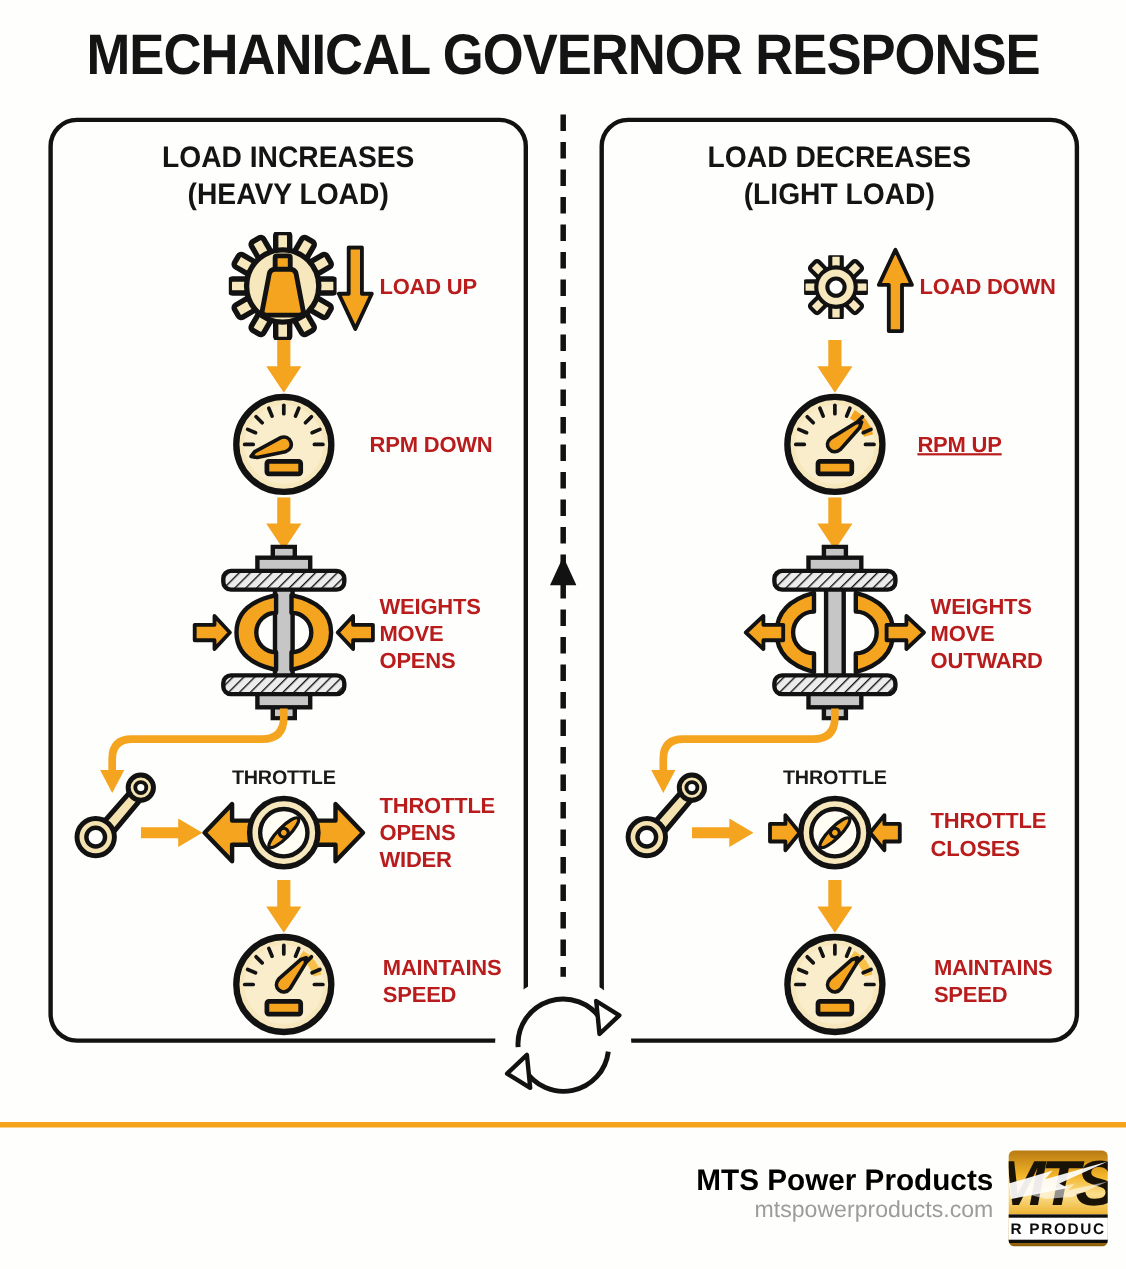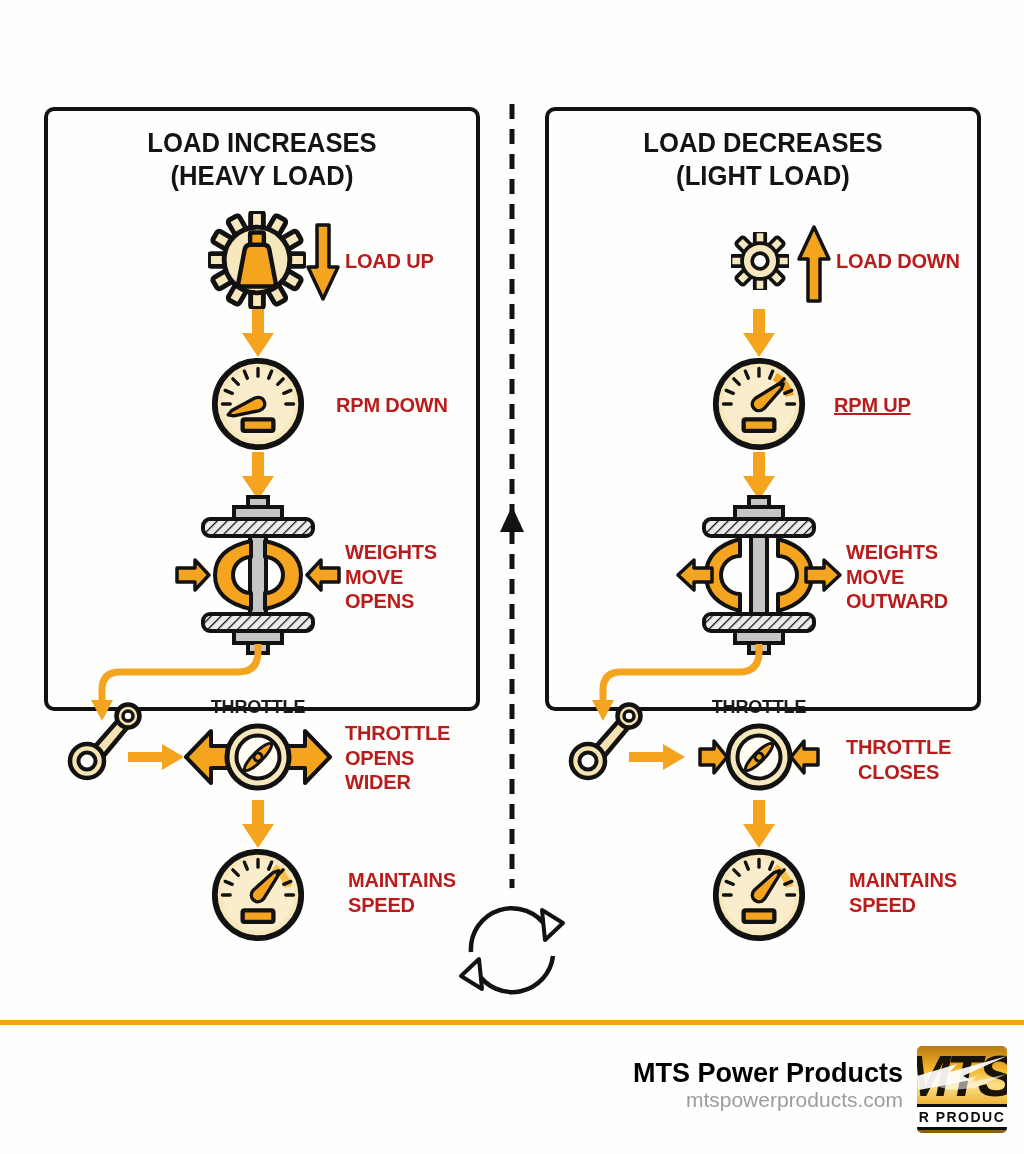--- a/index.html
+++ b/index.html
@@ -2,22 +2,22 @@
 <html><head>
 <meta charset="utf-8">
 <style>
   html,body{margin:0;padding:0;background:#ffffff;}
   .canvas{position:relative;width:1024px;height:1154px;background:#fefefdff;overflow:hidden;
           font-family:"Liberation Sans",sans-serif;color:#141414;}
   .abs{position:absolute;}
   .title{position:absolute;top:20px;left:0;width:100%;text-align:center;
          font-size:52px;font-weight:bold;white-space:nowrap;}
   .title .cond{display:inline-block;transform:scaleX(0.92);transform-origin:center;letter-spacing:-1px;}
-  .panel{position:absolute;top:107px;width:436px;height:604px;border:4.5px solid #121212;
-         border-radius:10px;background:#fefefd;box-sizing:border-box;}
+  .panel{position:absolute;top:107px;width:436px;height:841px;border:4.5px solid #121212;
+         border-radius:26px;background:#fefefd;box-sizing:border-box;}
   .panel.pleft{left:44px;}
   .panel.pright{left:545px;}
   .panel-header{position:absolute;top:16px;left:0;width:100%;text-align:center;
                 font-size:27px;font-weight:bold;line-height:33px;transform:scaleX(0.95);}
   .lbl{position:absolute;font-weight:bold;font-size:20px;line-height:24.5px;
        letter-spacing:-0.2px;color:#b91c1c;white-space:nowrap;}
   .tag{position:absolute;font-weight:bold;font-size:18px;text-align:center;
        letter-spacing:-0.2px;color:#1a1a1a;}
   .rule{position:absolute;left:0;top:1020px;width:1024px;height:5px;background:#f5a31b;}
   .brand-block{position:absolute;top:1058px;right:121px;text-align:right;}
@@ -31,20 +31,23 @@
                 font-size:58px;letter-spacing:-4px;color:#191307;line-height:64px;}
   .logo-caption{position:absolute;left:-5px;right:-5px;bottom:3px;height:20px;background:#ffffff;
                 border:3px solid #0d0d0d;font-size:14px;font-weight:bold;letter-spacing:1.5px;
                 color:#0d0d0d;display:flex;align-items:center;justify-content:center;white-space:nowrap;}
 </style>
 </head>
 <body>
 
 <div class="canvas">
 
+  <div class="title">
+    <span class="cond">MECHANICAL GOVERNOR RESPONSE</span>
+  </div>
 
   <svg class="abs" style="left:500px;top:102px;" width="24" height="800" viewBox="0 0 24 800">
     <line x1="12" y1="2" x2="12" y2="794" stroke="#121212" stroke-width="5" stroke-dasharray="15 10"></line>
     <polygon points="12,404 0,430 24,430" fill="#121212"></polygon>
   </svg>
 
   <section class="panel pleft">
     <div class="panel-header">
       <div>LOAD INCREASES</div>
       <div>(HEAVY LOAD)</div>
@@ -313,21 +316,21 @@
       </g>
       <circle cx="75" cy="44" r="31" fill="#f7e7bd" stroke="#121212" stroke-width="5"></circle>
       <circle cx="75" cy="44" r="21.5" fill="#fffdf4" stroke="#121212" stroke-width="4"></circle>
       <g transform="rotate(-45 75 44)">
         <ellipse cx="75" cy="44" rx="18.5" ry="5" fill="#f5a41f" stroke="#121212" stroke-width="3"></ellipse>
         <circle cx="75" cy="44" r="4" fill="#f5a41f" stroke="#121212" stroke-width="3"></circle>
       </g>
     </svg>
     <div class="abs" style="left:297px;top:624px;">
       <div class="lbl" style="position:static;">THROTTLE</div>
-      <div class="lbl" style="position:static;text-align:center;">CLOSES</div>
+      <div class="lbl" style="position:static;">CLOSES</div>
     </div>
 
     <svg class="abs" style="left:194px;top:689px;" width="32" height="48" viewBox="0 0 32 48">
       <polygon points="10,0 22,0 22,24 32,24 16,48 0,24 10,24" fill="#f5a41f"></polygon>
     </svg>
 
     <svg class="abs" style="left:162px;top:736px;" width="96" height="96" viewBox="0 0 100 100">
       <circle cx="50" cy="50" r="45" fill="#f7e7bd" stroke="#121212" stroke-width="6"></circle>
       <circle cx="50" cy="50" r="37.5" fill="#f9edcb"></circle>
       <path d="M66.5,21.4 A33,33 0 0 1 81.9,41.5" fill="none" stroke="#f8c049" stroke-width="8"></path>

